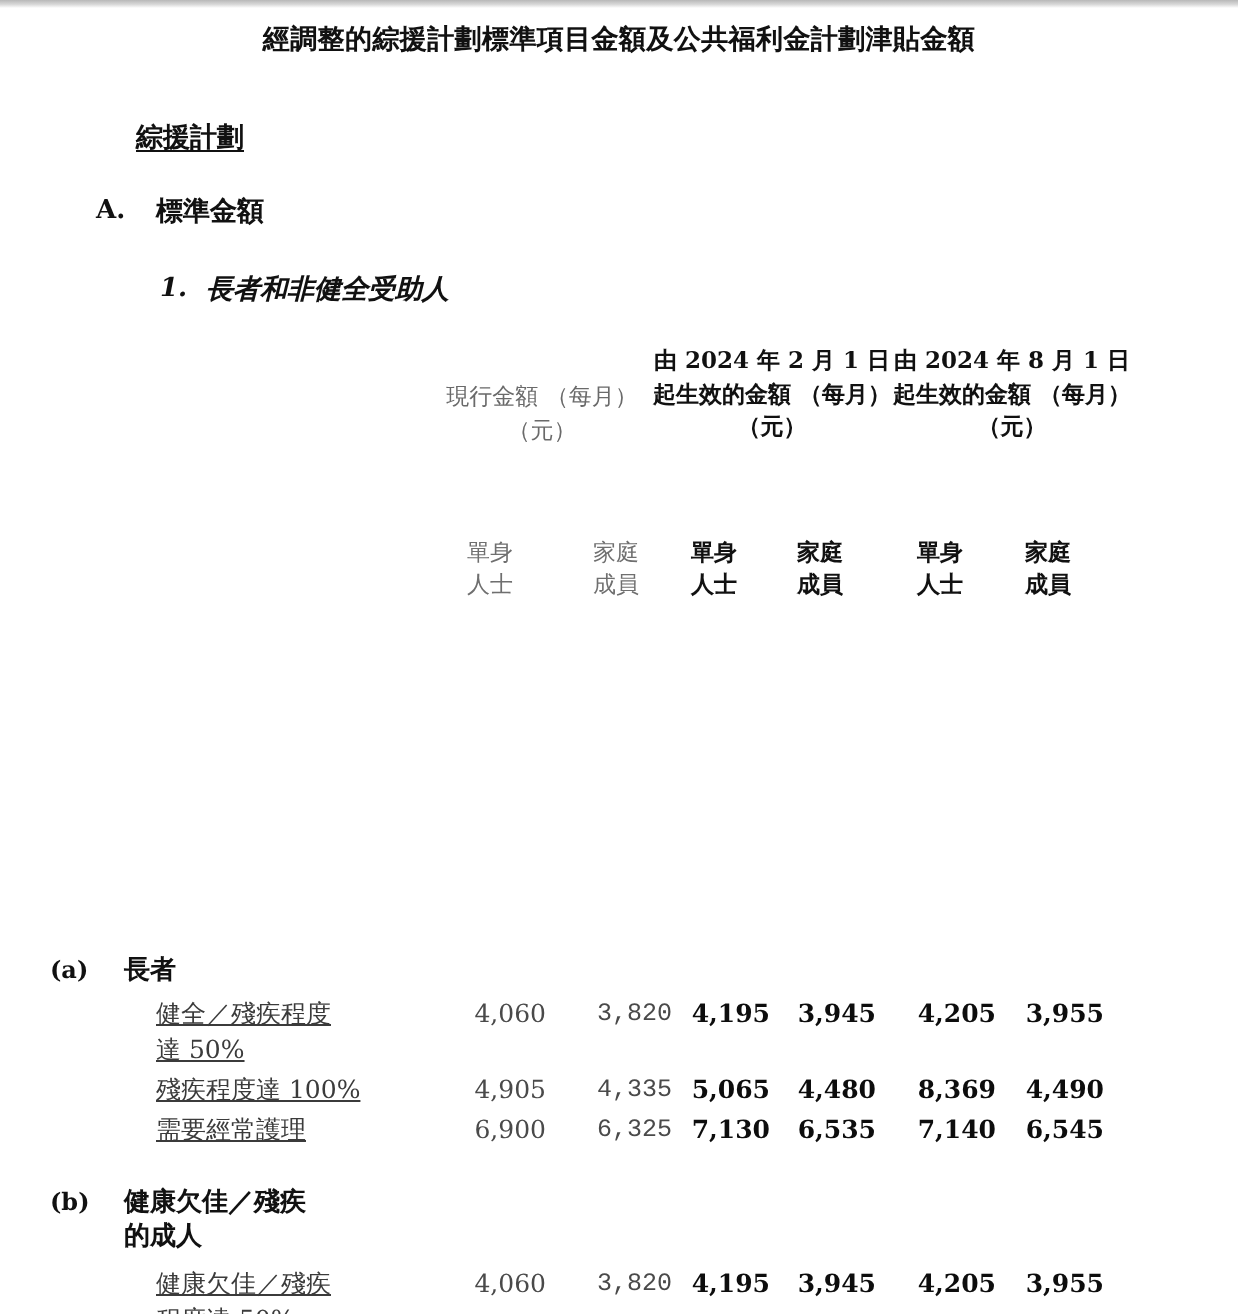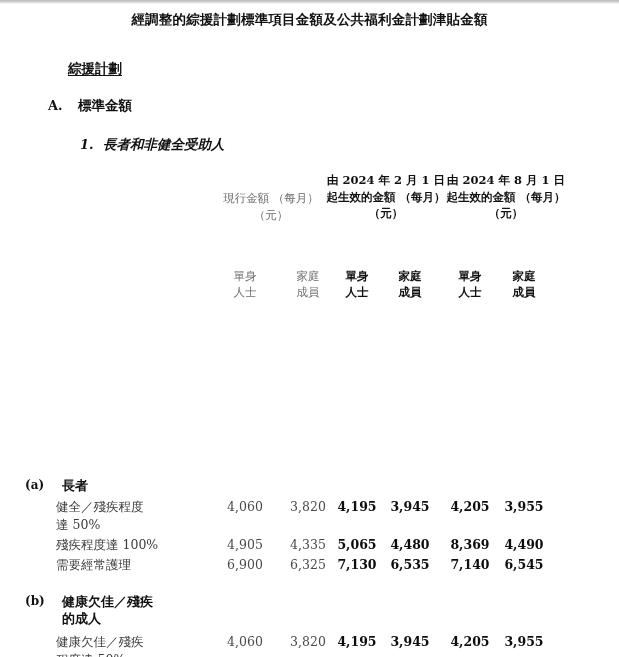--- a/index.html
+++ b/index.html
@@ -188,43 +188,44 @@
   }
 
   .row {
     position: relative;
     height: 20px;
   }
   .row-tall { height: 37px; }
 
   .row-label {
     position: absolute;
-    left: 56px;
+    left: 78px;
     top: 0;
     width: 168px;
     font-size: 12.5px;
     line-height: 18px;
     color: #3b3b3b;
     white-space: pre-line;
+    text-decoration: underline;
   }
 
   .num {
     position: absolute;
     top: 0;
     width: 56px;
-    text-align: center;
+    text-align: right;
     font-size: 12.5px;
     line-height: 18px;
     font-family: "DejaVu Serif", "Liberation Serif", serif;
   }
   .num-light { color: #4a4a4a; font-weight: normal; }
   .num-bold  { color: #0d0d0d; font-weight: bold; }
 
   .n1 { left: 217px; }
-  .n2 { left: 280px; }
+  .n2 { left: 280px; font-family: Liberation Mono, monospace; }
   .n3 { left: 329px; }
   .n4 { left: 382px; }
   .n5 { left: 442px; }
   .n6 { left: 496px; }
 </style>
 </head>
 <body>
 
 <div class="page">
 

